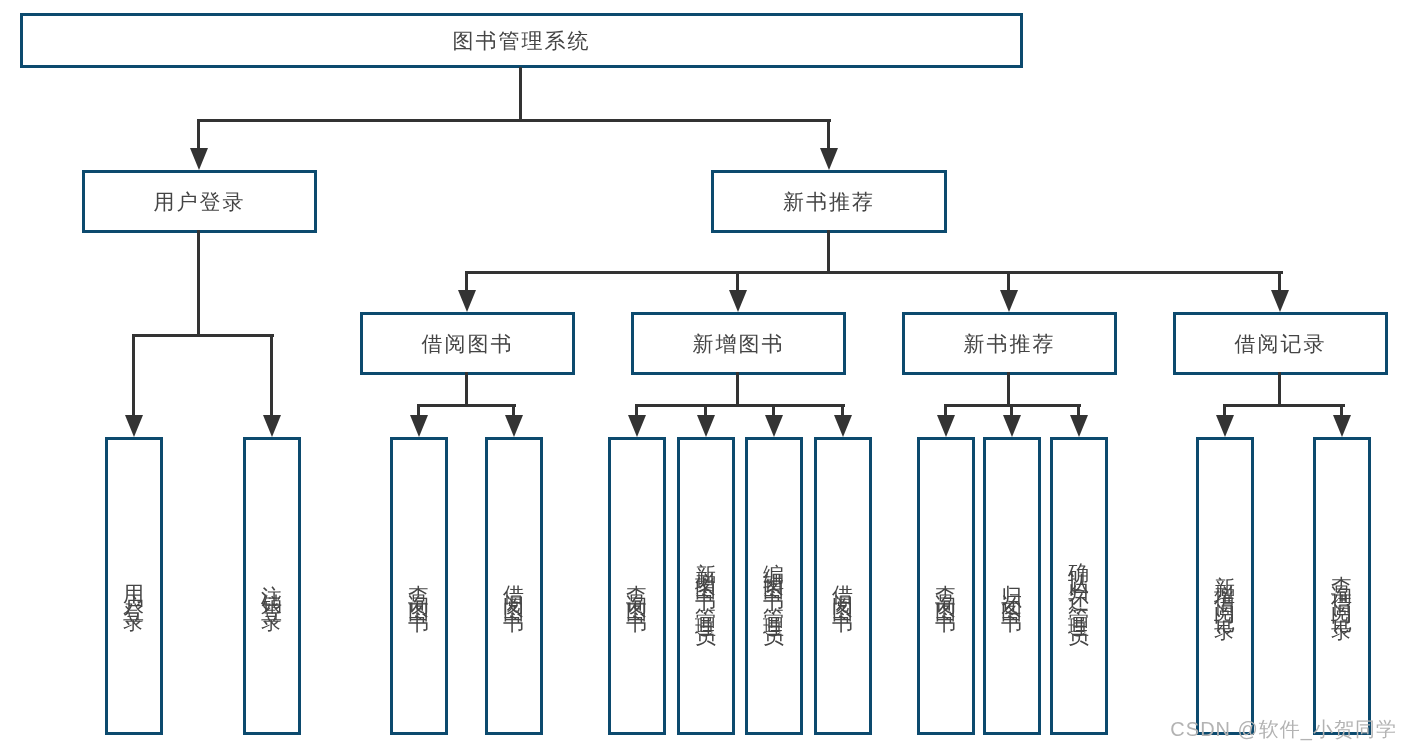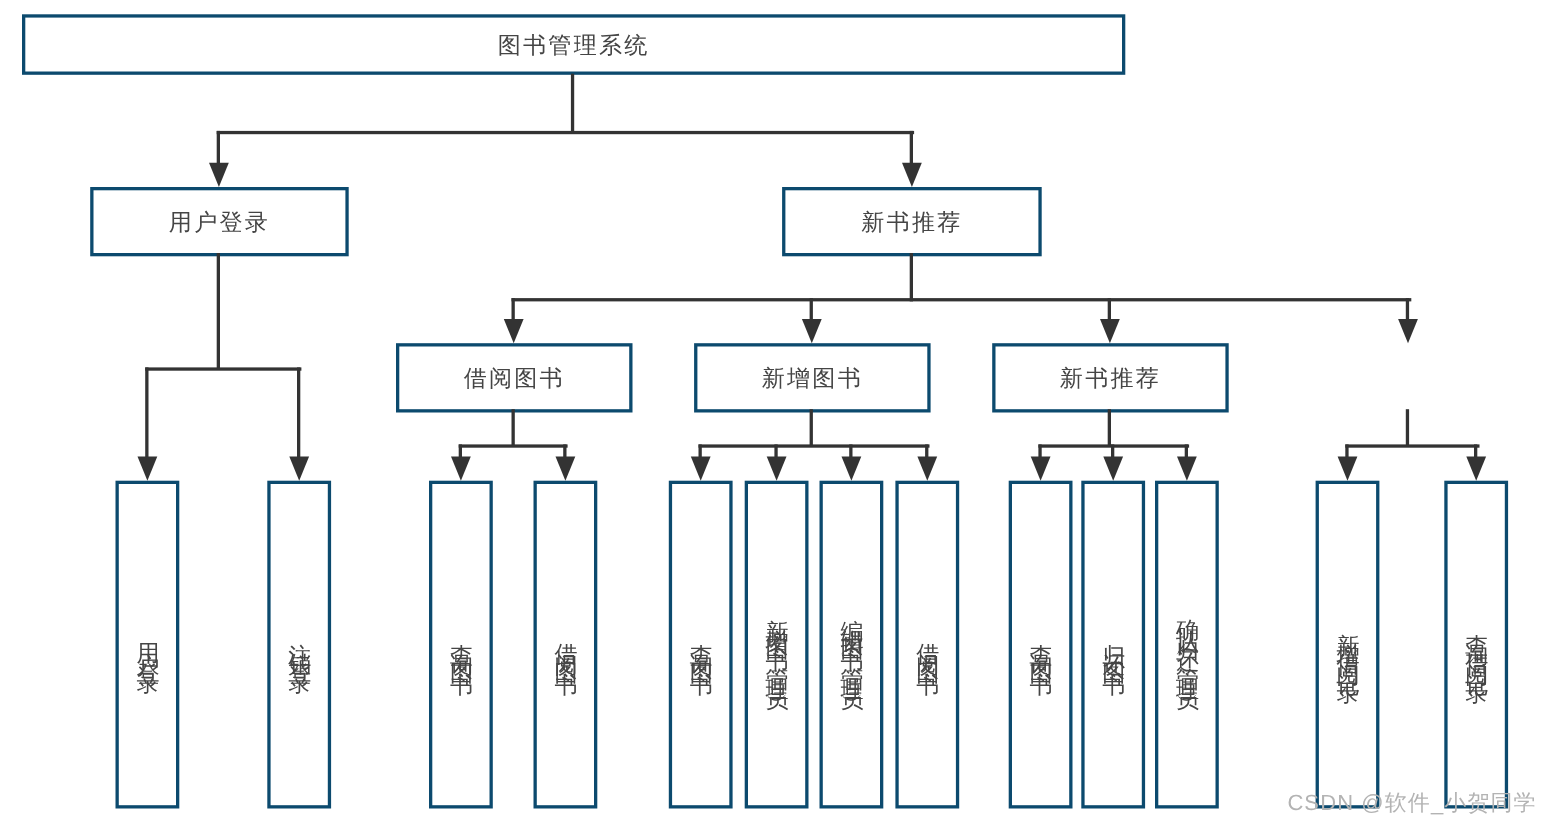--- a/index.html
+++ b/index.html
@@ -82,20 +82,23 @@
   </div>
 
   <div class="box" style="left:360px;top:312px;width:215px;height:63px">
     <span class="hlabel">借阅图书</span>
   </div>
   <div class="box" style="left:631px;top:312px;width:215px;height:63px">
     <span class="hlabel">新增图书</span>
   </div>
   <div class="box" style="left:902px;top:312px;width:215px;height:63px">
     <span class="hlabel">新书推荐</span>
+  </div>
+  <div class="box" style="left:1173px;top:312px;width:215px;height:63px">
+    <span class="hlabel">借阅记录</span>
   </div>
 
   <div class="box vbox" style="left:105px">
     <span class="vlabel">用户登录</span>
   </div>
   <div class="box vbox" style="left:243px">
     <span class="vlabel">注销登录</span>
   </div>
 
   <div class="box vbox" style="left:390px">

